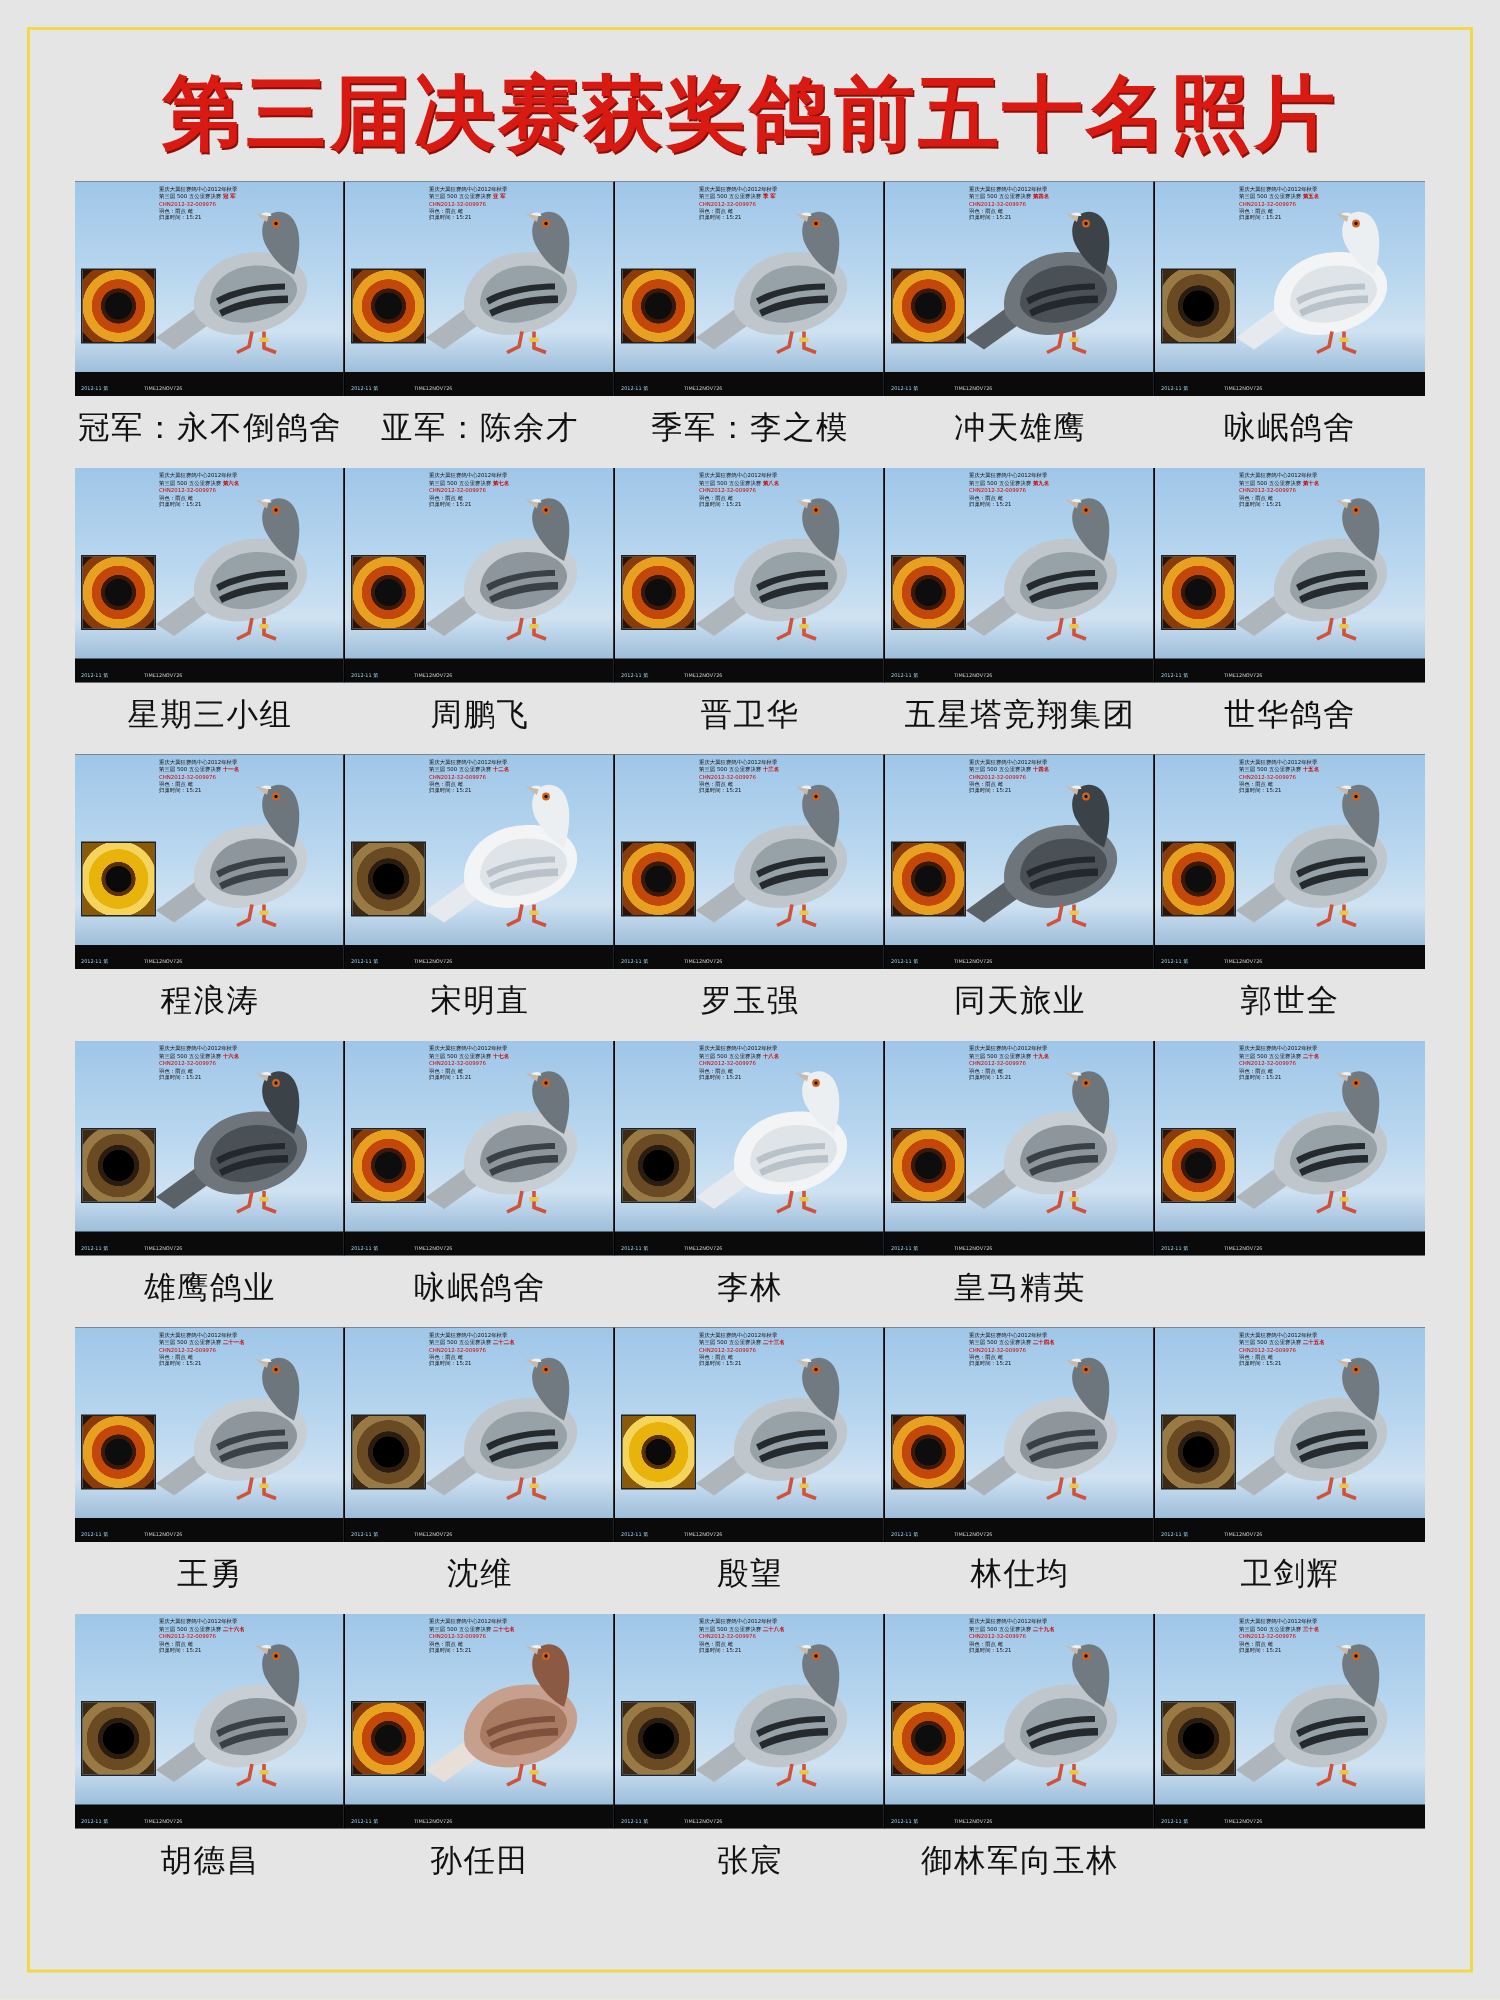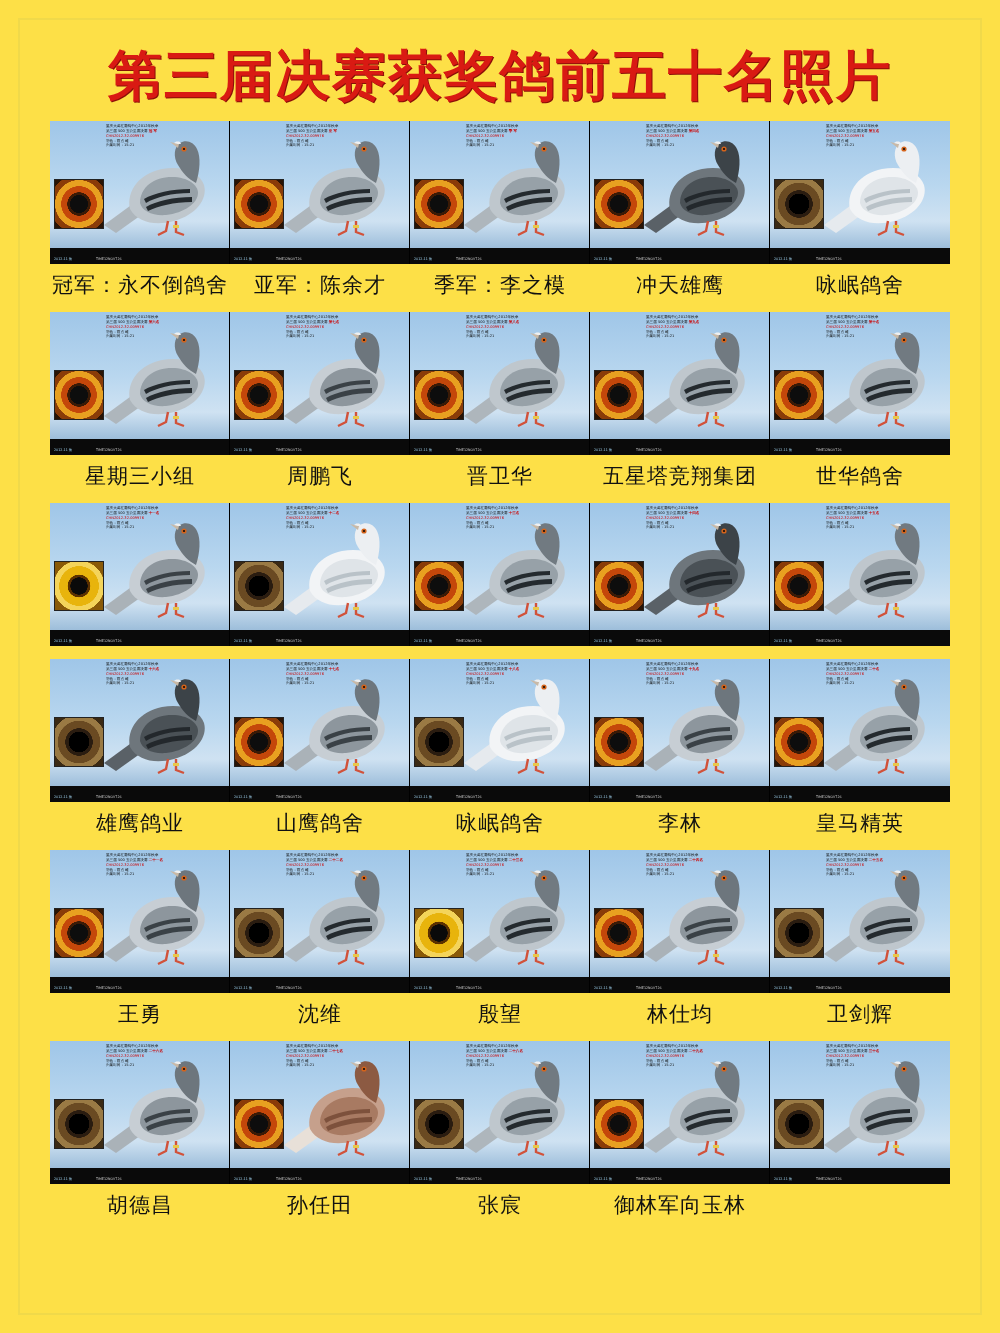--- a/index.html
+++ b/index.html
@@ -6,21 +6,21 @@
   body{
     width:1000px;height:1333px;
     background:#fbf9a8;
     font-family:"DejaVu Sans","Liberation Sans",sans-serif;
     overflow:hidden;
   }
   .page{
     position:relative;
     width:1000px;height:1333px;
     box-sizing:border-box;
-    background:#fde047;
+    background:#e5e5e5;
   }
   .border-frame{
     position:absolute;
     left:18px;top:18px;right:18px;bottom:18px;
     border:2px solid #f0d94a;
     box-sizing:border-box;
     pointer-events:none;
   }
   .title{
     position:relative;
@@ -738,20 +738,27 @@
 
     <rect x="73" y="96" width="6" height="3" fill="#e8c84a"></rect>
   </svg>
             </div>
       <div class="eye "></div>
       <div class="base"></div>
       <div class="basetext">2012-11  第</div>
       <div class="basetext2">TIME12NOV726</div>
     </div>
         </div>
+        <div style="display: flex; width: 900px;">
+          <div class="caption" style="width: 180px;">程浪涛</div>
+          <div class="caption" style="width: 180px;">宋明直</div>
+          <div class="caption" style="width: 180px;">罗玉强</div>
+          <div class="caption" style="width: 180px;">同天旅业</div>
+          <div class="caption" style="width: 180px;">郭世全</div>
+        </div>
       </div>
       <div class="row">
         <div class="strip">
           <div class="cell">
       <div class="hdr">
         <div>重庆大翼狂赛鸽中心2012年秋季</div>
         <div>第三届 500 五公里赛决赛 <span class="rank">十六名</span></div>
         <div class="red">CHN2012-32-009976</div>
         <div>羽色：雨点 雌</div>
         <div>归巢时间：15:21</div>
@@ -944,21 +951,20 @@
   </svg>
             </div>
       <div class="eye "></div>
       <div class="base"></div>
       <div class="basetext">2012-11  第</div>
       <div class="basetext2">TIME12NOV726</div>
     </div>
         </div>
         <div style="display: flex; width: 900px;">
           <div class="caption" style="width: 180px;">雄鹰鸽业</div>
-          <div class="caption" style="width: 180px;">山鹰鸽舍</div>
           <div class="caption" style="width: 180px;">咏岷鸽舍</div>
           <div class="caption" style="width: 180px;">李林</div>
           <div class="caption" style="width: 180px;">皇马精英</div>
         </div>
       </div>
       <div class="row">
         <div class="strip">
           <div class="cell">
       <div class="hdr">
         <div>重庆大翼狂赛鸽中心2012年秋季</div>

